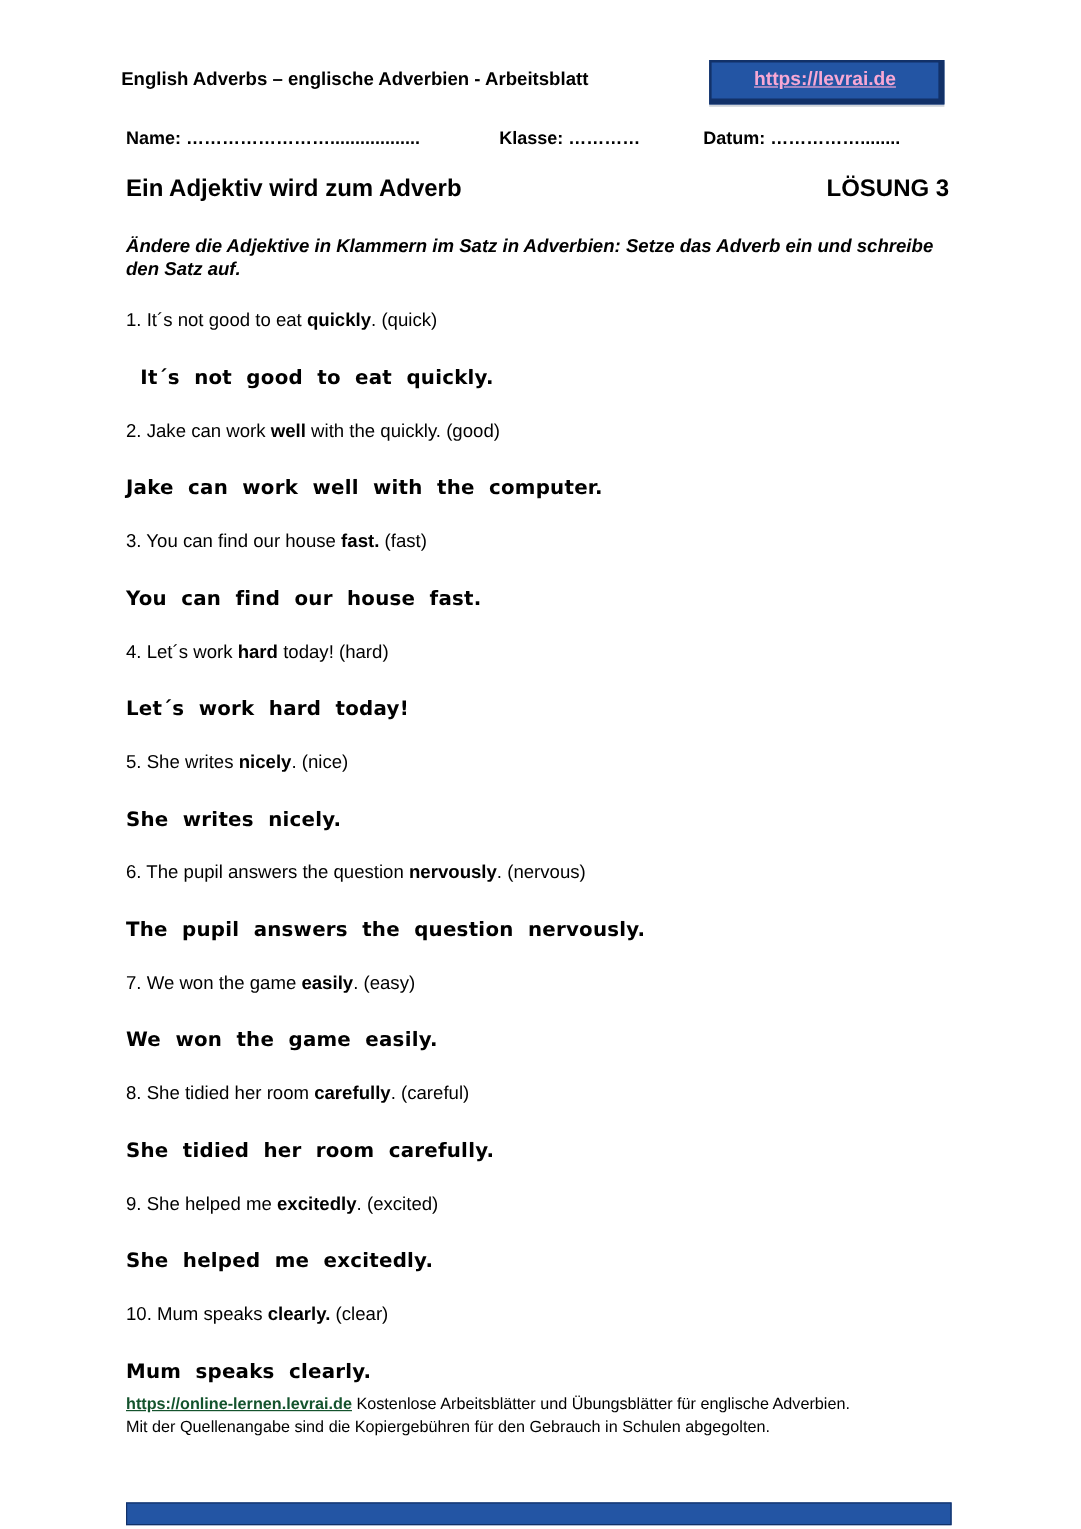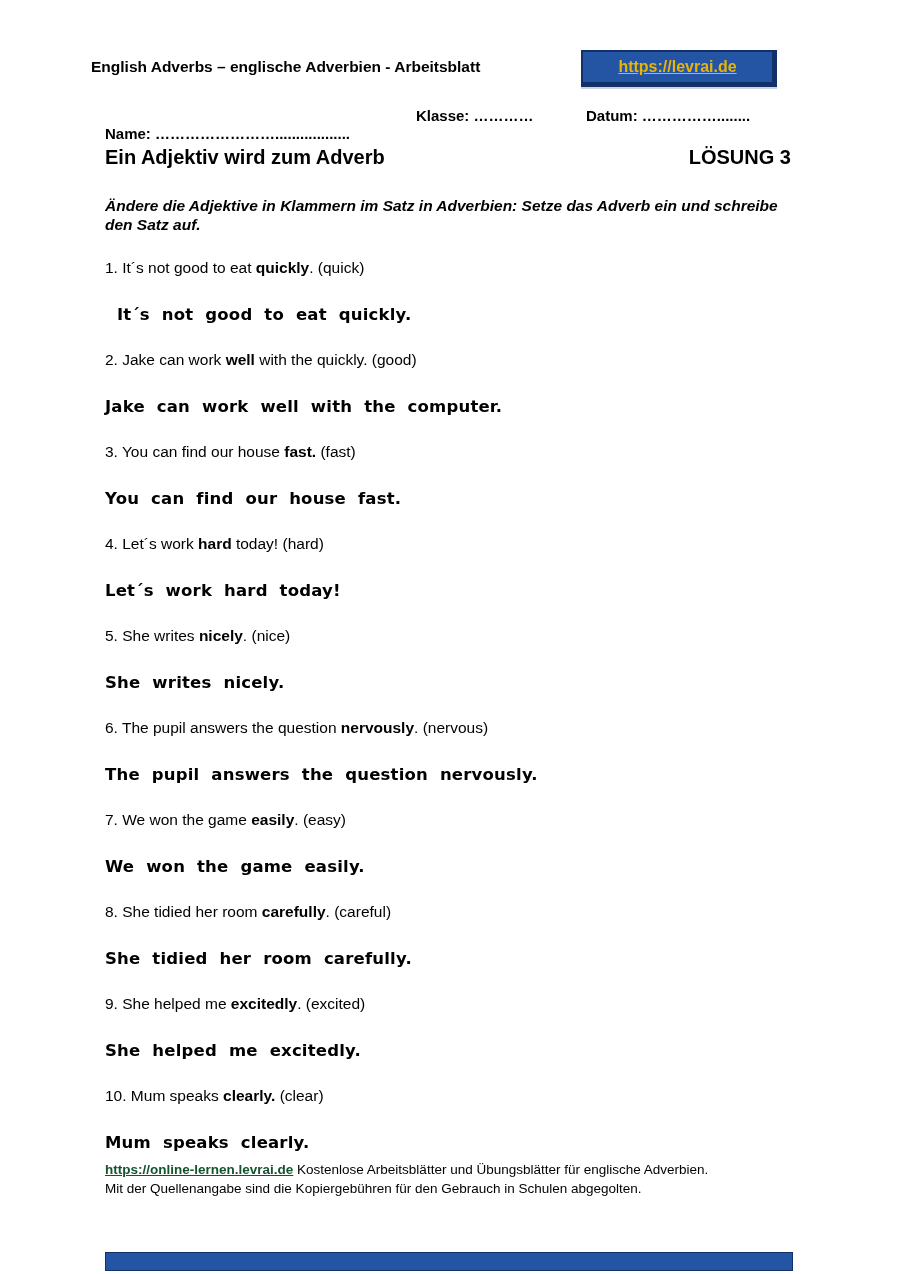--- a/index.html
+++ b/index.html
@@ -1,32 +1,32 @@
 <!DOCTYPE html>
 <html><head>
 <meta charset="utf-8">
 <style>
   html,body { margin:0; padding:0; background:#ffffff; }
   .page {
     position:relative; width:901px; height:1274px; background:#ffffff;
     font-family:"Liberation Sans", sans-serif; color:#000; overflow:hidden;
   }
   
-  .header-row { position:absolute; left:91px; top:50px; width:686px; height:40px; }
+  .header-row { position:absolute; left:101px; top:50px; width:686px; height:40px; }
   .header-title { position:absolute; left:0; top:8px; font-size:15.5px; font-weight:bold; white-space:nowrap; }
   .link-box {
     position:absolute; right:0; top:0; width:189px; height:30px;
     border:2px solid #123168; border-right-width:5px; border-bottom-width:5px;
     text-align:center; line-height:30px;
     box-shadow:0 2px 0 0 #cfd4da;
   }
-  .link-box .link { color:#eab308; font-weight:bold; font-size:16px; text-decoration:underline; cursor:pointer;margin-top:14px; }
+  .link-box .link { color:#f9a8d4; font-weight:bold; font-size:16px; text-decoration:underline; cursor:pointer;margin-top:14px; }
   
   .fields-row { position:absolute; left:105px; top:107px; width:686px; height:20px; font-weight:bold; font-size:15px; }
-  .field-name   { position:absolute; left:0; white-space:nowrap;margin-top:18px; }
+  .field-name   { position:absolute; left:0; white-space:nowrap; }
   .field-klasse { position:absolute; left:311px; white-space:nowrap; }
   .field-datum  { position:absolute; left:481px; white-space:nowrap; }
   
   .title-row { position:absolute; left:105px; top:146px; width:686px; display:flex; justify-content:space-between; align-items:center; }
   .sheet-title { font-size:20px; font-weight:bold; }
   .solution-label { font-size:20px; font-weight:bold; }
   
   .instructions { position:absolute; left:105px; top:196px; width:692px; font-size:15.5px; font-weight:bold; line-height:19px;font-style:italic; }
   
   .items { position:absolute; left:105px; top:258px; width:692px; }

